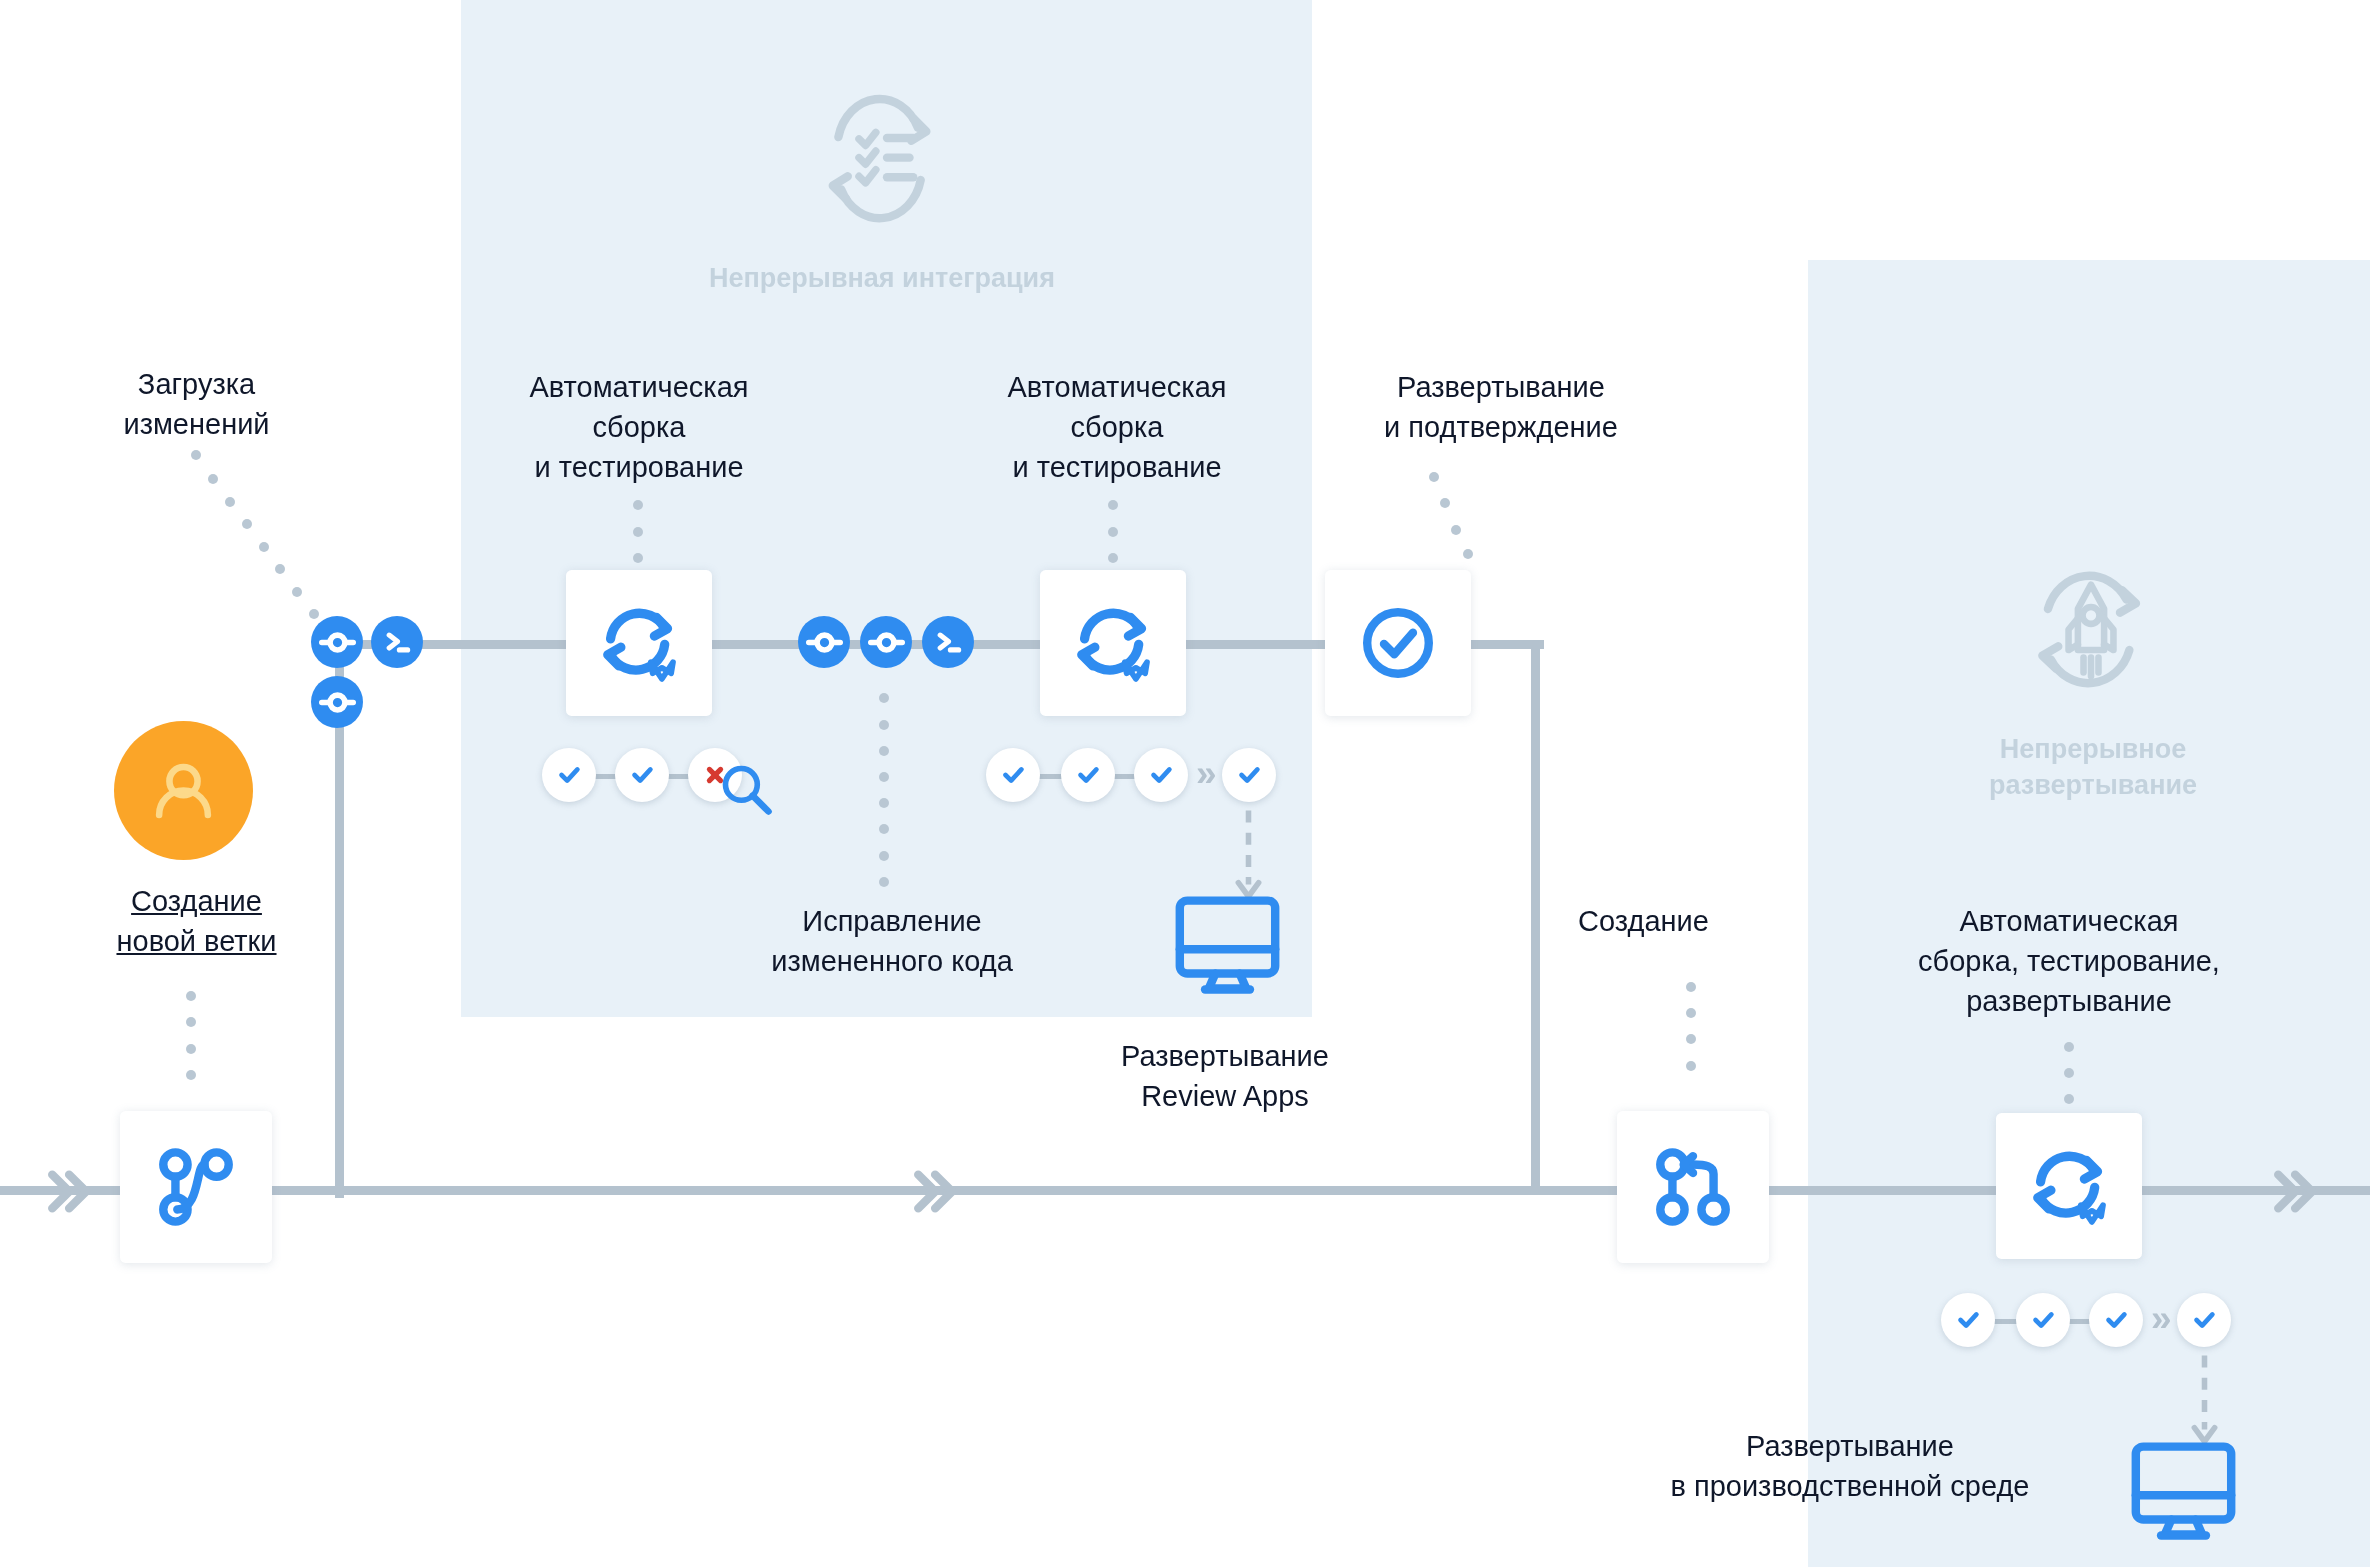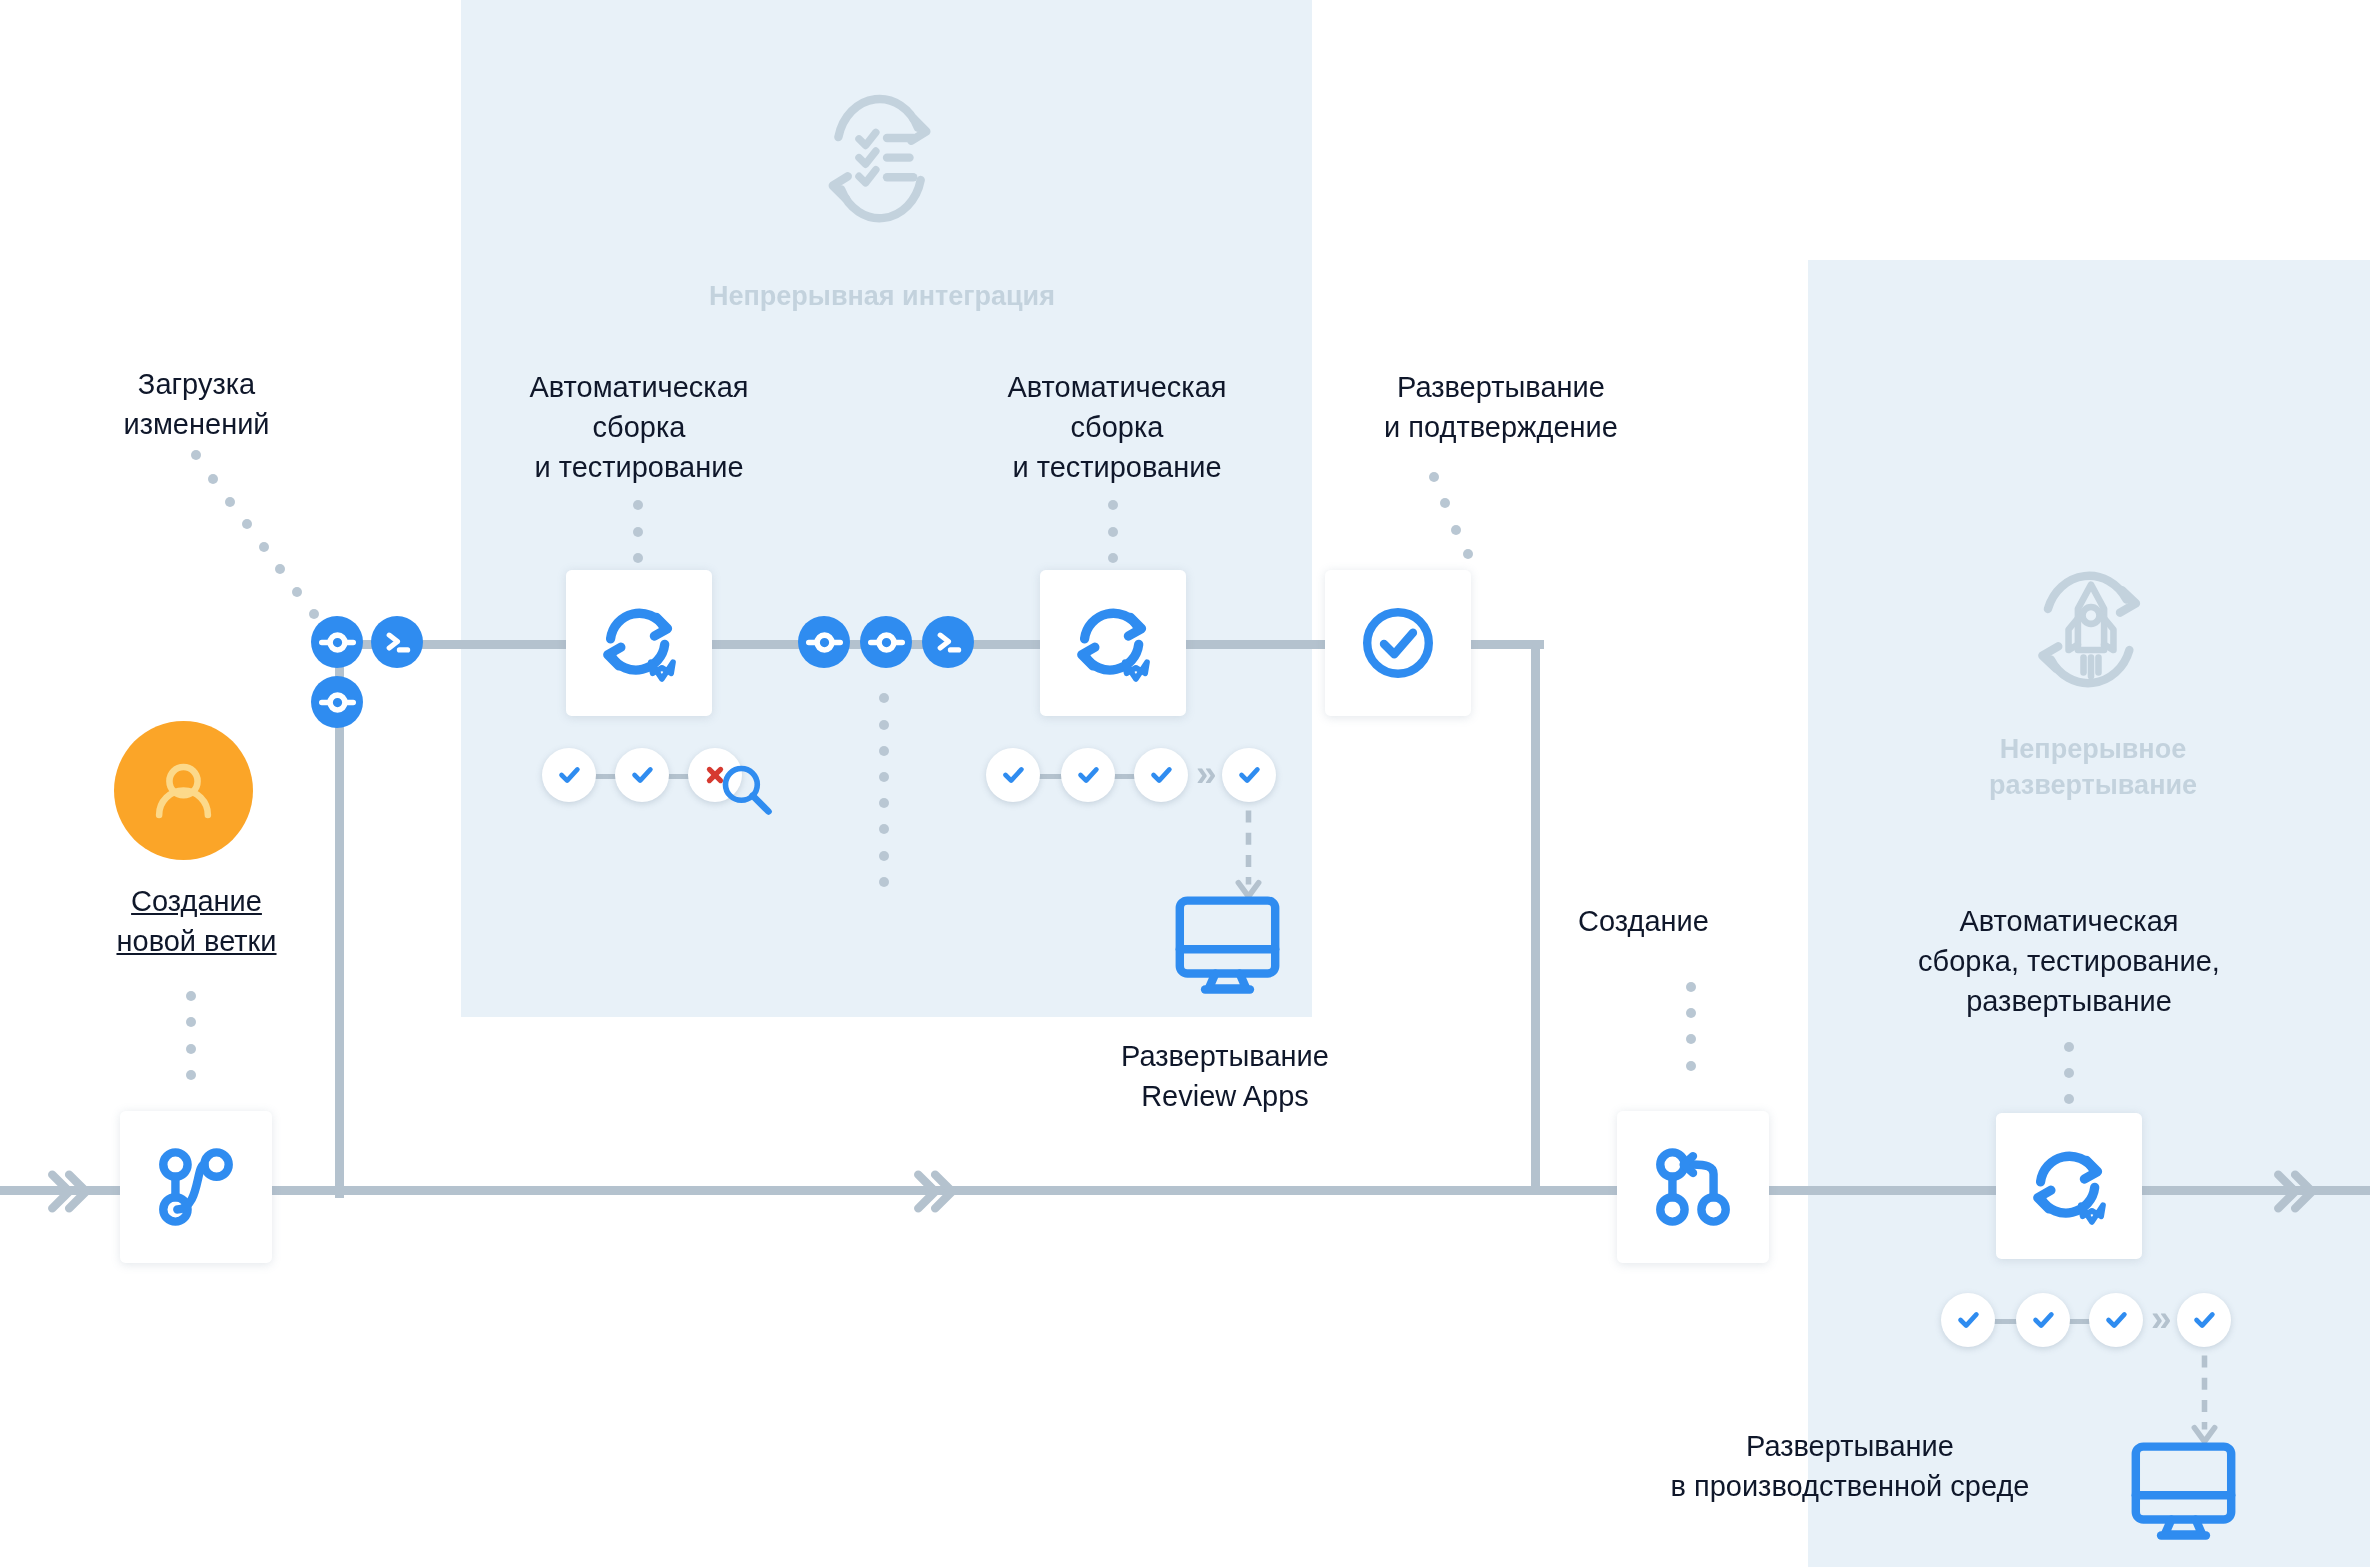--- a/index.html
+++ b/index.html
@@ -118,21 +118,21 @@
         <path d="M62 68 L69 75 L80 61"></path>
         <path d="M62 88 L69 95 L80 81"></path>
       </g>
       <g stroke="#c3d2dd" stroke-width="9" stroke-linecap="round">
         <line x1="92" y1="47" x2="120" y2="47"></line>
         <line x1="92" y1="68" x2="116" y2="68"></line>
         <line x1="92" y1="89" x2="120" y2="89"></line>
       </g>
     </svg>
   </div>
-  <div class="band-title" style="left:596px;top:278px;width:572px;">Непрерывная интеграция</div>
+  <div class="band-title" style="left:596px;top:260px;width:572px;">Непрерывная интеграция</div>
 
   <div style="position:absolute;left:2016px;top:564px;width:150px;height:131px;">
     <svg width="150" height="131" viewBox="0 0 160 140">
       <g fill="none" stroke="#c3d2dd" stroke-width="9" stroke-linecap="round" stroke-linejoin="round">
         <path d="M34 48 A 46 50 0 0 1 118 38"></path>
         <path d="M121 92 A 46 50 0 0 1 37 102"></path>
       </g>
       <path d="M113 28 L128 42 L111 52" fill="none" stroke="#c3d2dd" stroke-width="9" stroke-linecap="round" stroke-linejoin="round"></path>
       <path d="M43 112 L28 98 L45 88" fill="none" stroke="#c3d2dd" stroke-width="9" stroke-linecap="round" stroke-linejoin="round"></path>
       <g fill="none" stroke="#c3d2dd" stroke-width="7" stroke-linecap="round" stroke-linejoin="round">
@@ -278,20 +278,22 @@
         <line x1="9" y1="9" x2="21" y2="21"></line>
           <line x1="21" y1="9" x2="9" y2="21"></line>
       </g>
     </svg>
   </div>
   <svg style="position:absolute;left:718px;top:761px;" width="58" height="58" viewBox="0 0 62 62">
     <circle cx="25" cy="25" r="17" fill="none" stroke="#2f8cf0" stroke-width="6"></circle>
     <line x1="37" y1="37" x2="54" y2="54" stroke="#2f8cf0" stroke-width="7" stroke-linecap="round"></line>
   </svg>
 
+  <div class="lbl" style="left:695px;top:901px;width:394px;">Исправление
+измененного кода</div>
   <div class="dots">
     <span class="dot" style="left:879px;top:693px;"></span>
     <span class="dot" style="left:879px;top:720px;"></span>
     <span class="dot" style="left:879px;top:746px;"></span>
     <span class="dot" style="left:879px;top:772px;"></span>
     <span class="dot" style="left:879px;top:798px;"></span>
     <span class="dot" style="left:879px;top:824px;"></span>
     <span class="dot" style="left:879px;top:851px;"></span>
     <span class="dot" style="left:879px;top:877px;"></span>
   </div>

